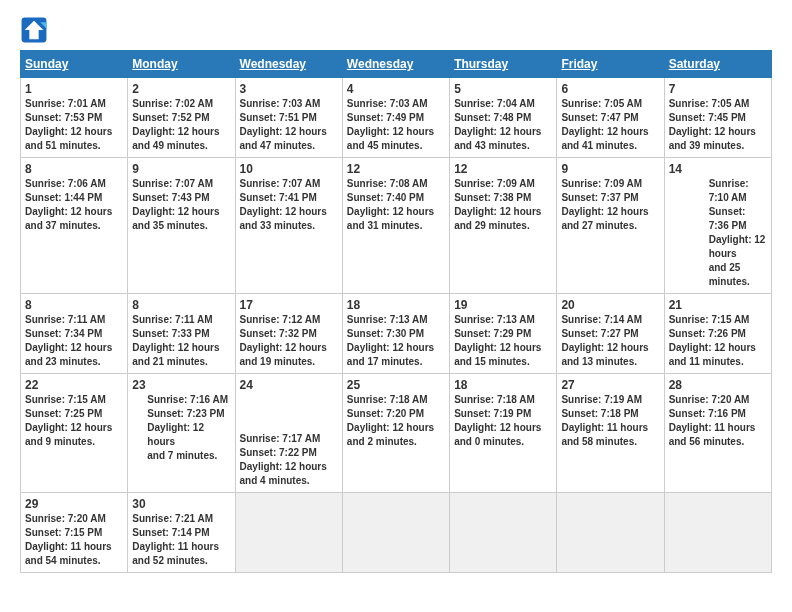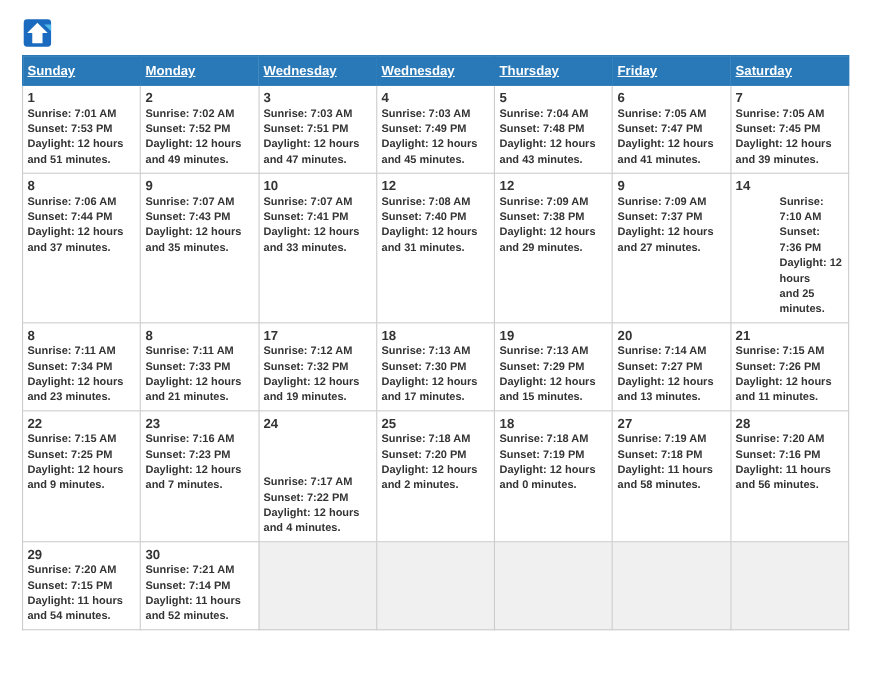--- a/index.html
+++ b/index.html
@@ -178,21 +178,21 @@
             <div class="day-info" style="white-space: pre-line;">Sunrise: 7:05 AM
 Sunset: 7:45 PM
 Daylight: 12 hours
 and 39 minutes.</div>
           </td>
         </tr>
         <tr>
           <td>
             <span class="day-num">8</span>
             <div class="day-info" style="white-space: pre-line;">Sunrise: 7:06 AM
-Sunset: 7:44 PM
+Sunset: 1:44 PM
 Daylight: 12 hours
 and 37 minutes.</div>
           </td>
           <td>
             <span class="day-num">9</span>
             <div class="day-info" style="white-space: pre-line;">Sunrise: 7:07 AM
 Sunset: 7:43 PM
 Daylight: 12 hours
 and 35 minutes.</div>
           </td>
@@ -286,21 +286,21 @@
         <tr>
           <td>
             <span class="day-num">22</span>
             <div class="day-info" style="white-space: pre-line;">Sunrise: 7:15 AM
 Sunset: 7:25 PM
 Daylight: 12 hours
 and 9 minutes.</div>
           </td>
           <td>
             <span class="day-num">23</span>
-            <div class="day-info" style="white-space: pre-line;">Sunrise: 7:16 AM
+            <div class="day-info" style="white-space: pre-line; margin-left: 15px;">Sunrise: 7:16 AM
 Sunset: 7:23 PM
 Daylight: 12 hours
 and 7 minutes.</div>
           </td>
           <td>
             <span class="day-num">24</span>
             <div class="day-info" style="white-space: pre-line; margin-top: 40px;">Sunrise: 7:17 AM
 Sunset: 7:22 PM
 Daylight: 12 hours
 and 4 minutes.</div>

